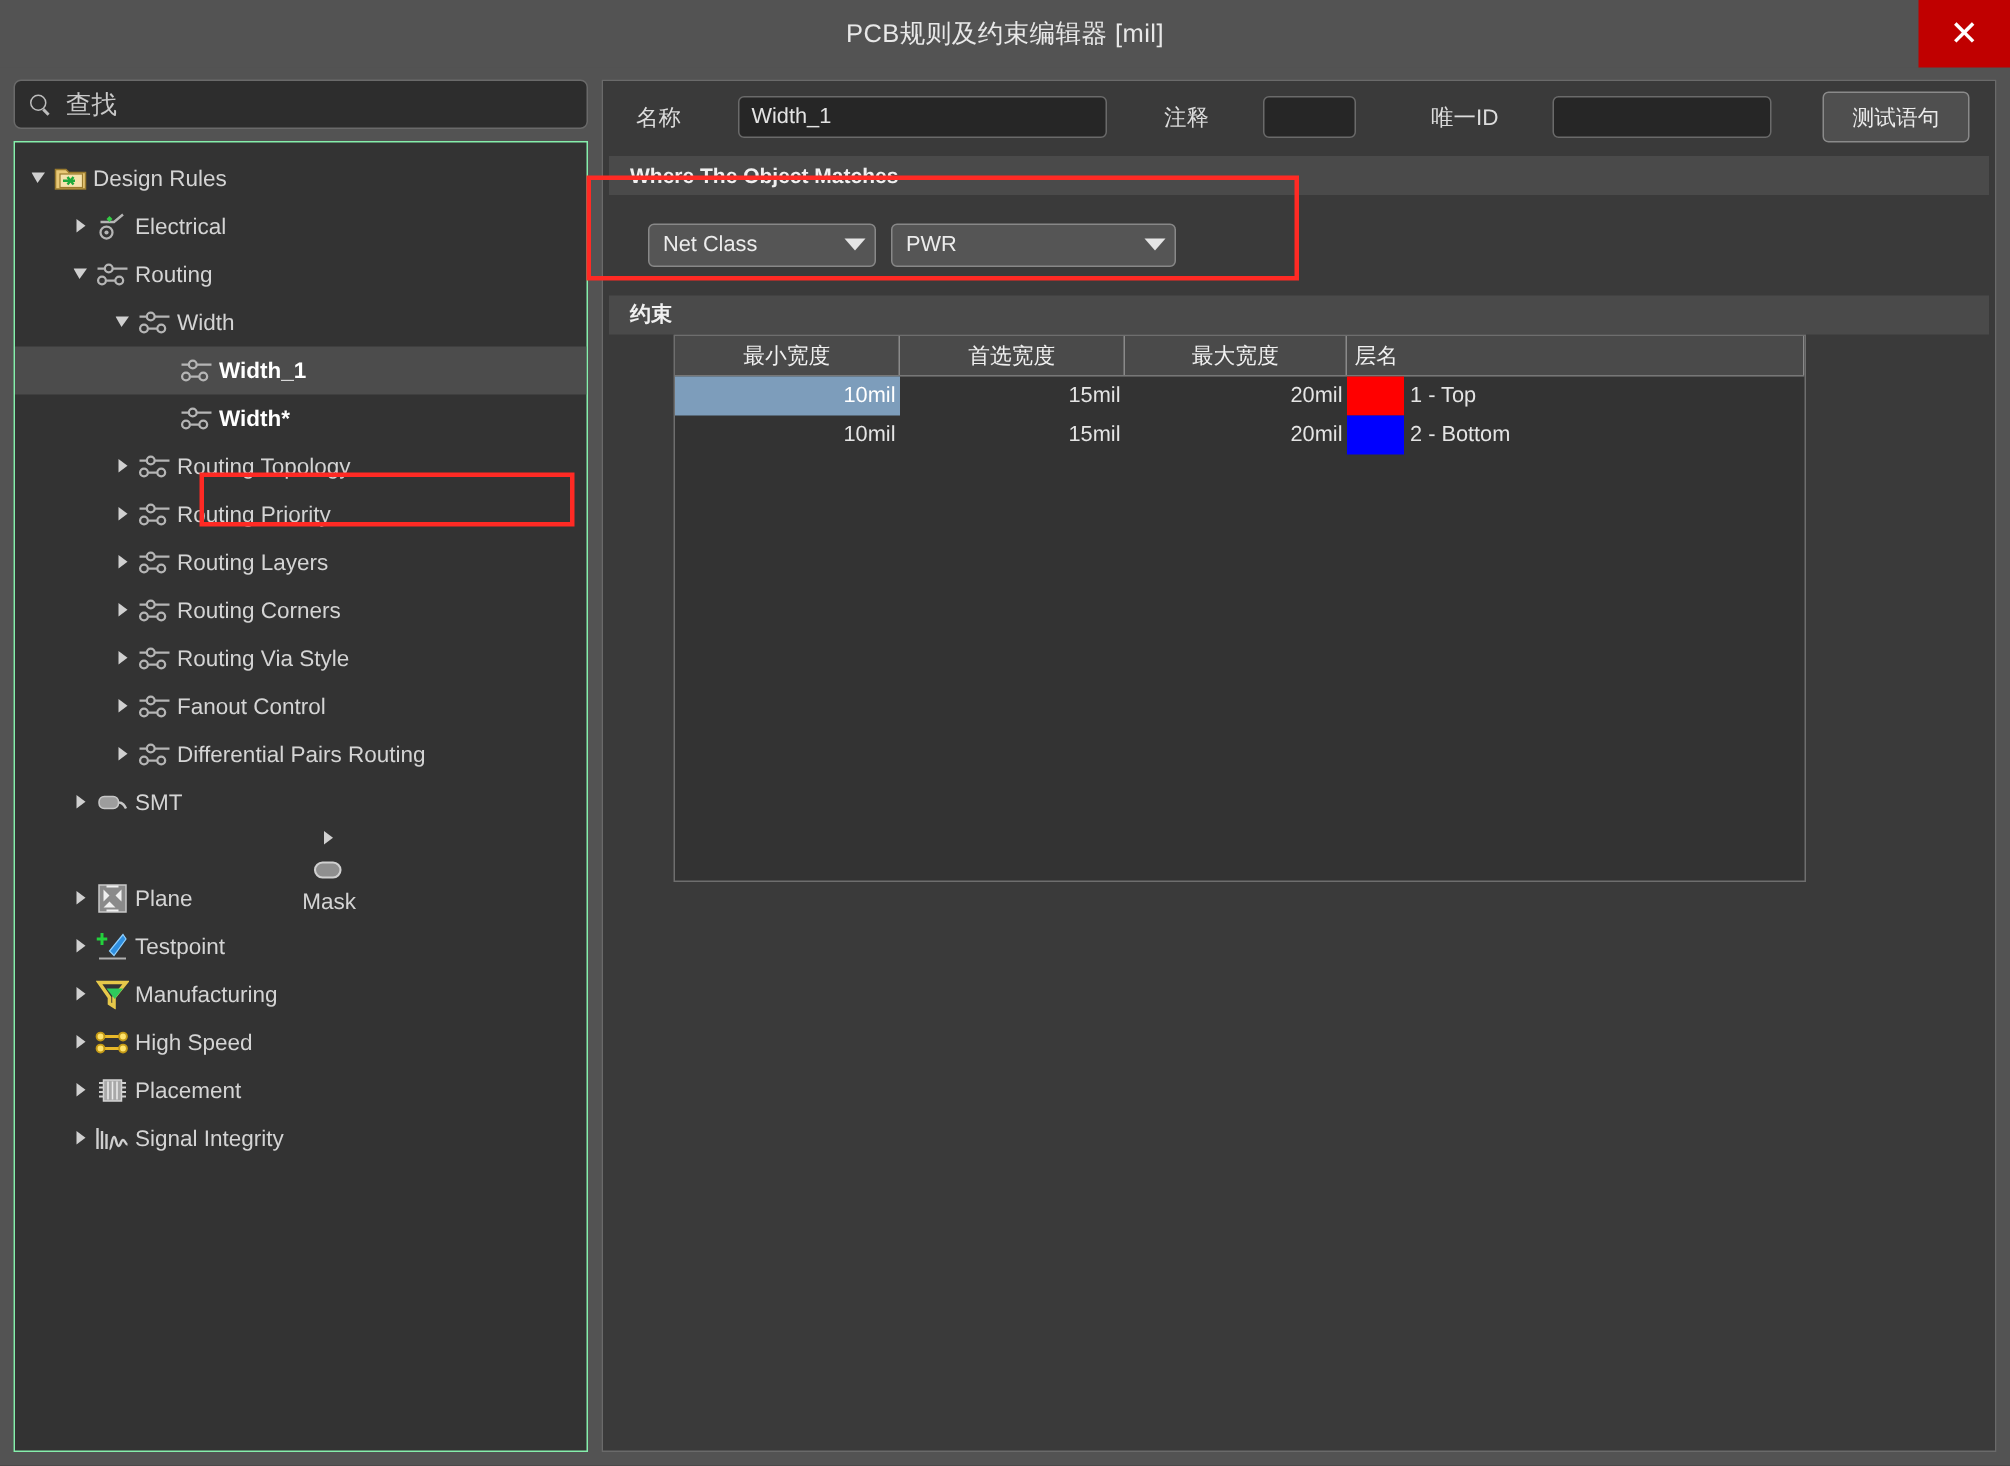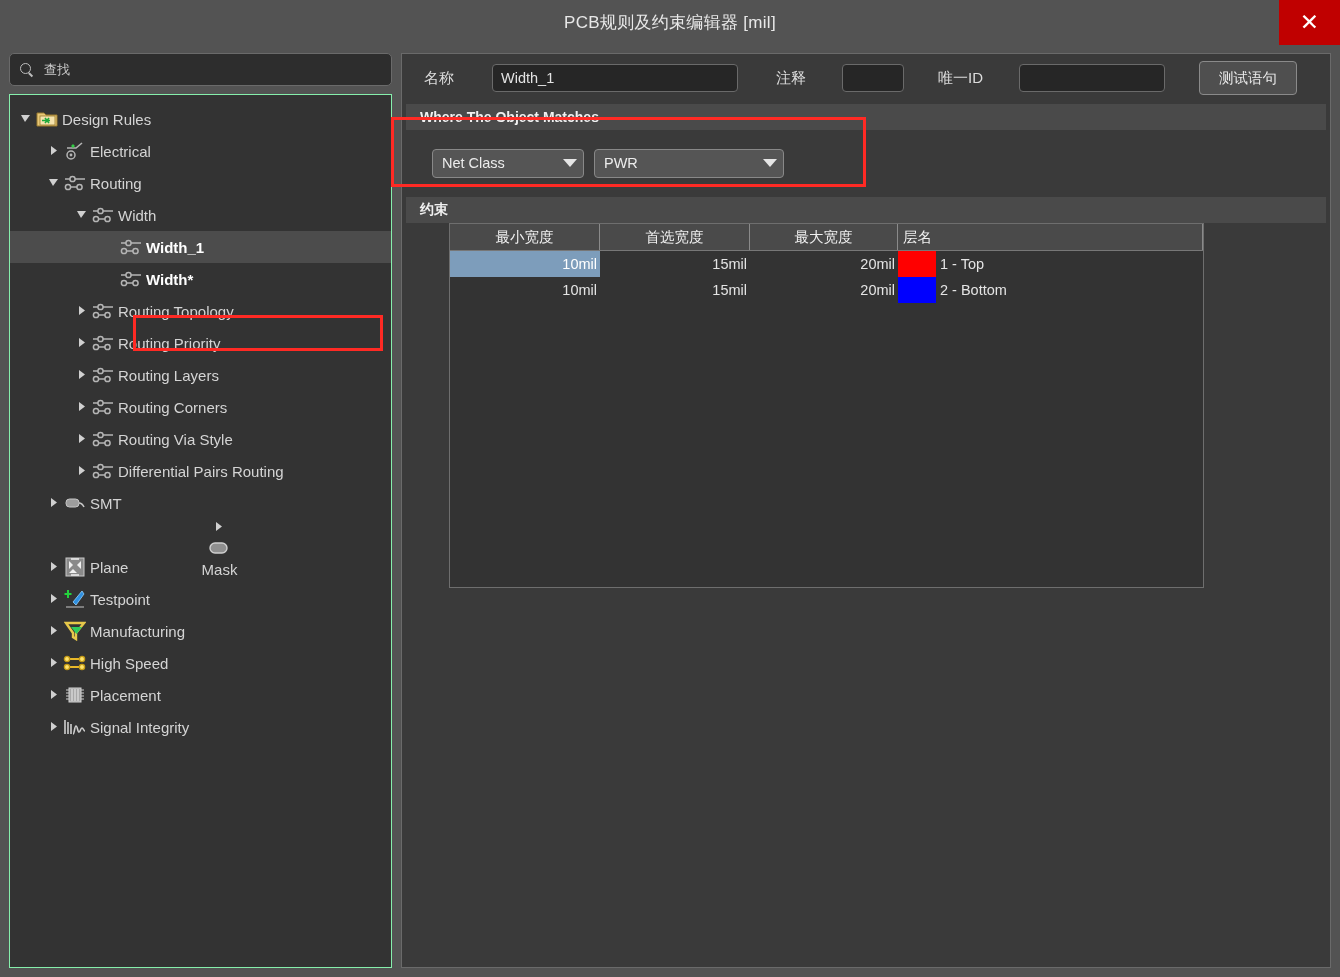--- a/index.html
+++ b/index.html
@@ -104,21 +104,21 @@
   #search-icon::after {
     content: "";
     position: absolute;
     left: 9px; top: 9px;
     width: 5px; height: 1.6px;
     background: #bdbdbd;
     transform: rotate(45deg);
     transform-origin: left center;
   }
   #search-placeholder {
-    font-size: 13px;
+    font-size: 17px;
     color: #c9c9c9;
   }
   #tree-panel {
     flex: 1 1 auto;
     background: #333333;
     border: 1px solid #86efac;
     overflow: hidden;
     padding-top: 8px;
     position: relative;
   }
@@ -681,20 +681,37 @@
               </span>
               <span class="ticon">
                 <svg width="24" height="18" viewBox="0 0 24 18">
         <path d="M2 5h5M12 5h10" stroke="#b5b5b5" stroke-width="1.5" fill="none"></path>
         <circle cx="9.5" cy="5" r="2.6" fill="none" stroke="#b5b5b5" stroke-width="1.5"></circle>
         <path d="M8 13h6" stroke="#b5b5b5" stroke-width="1.5"></path>
         <circle cx="5" cy="13" r="2.6" fill="none" stroke="#b5b5b5" stroke-width="1.5"></circle>
         <circle cx="16.5" cy="13" r="2.6" fill="none" stroke="#b5b5b5" stroke-width="1.5"></circle>
       </svg>
               </span>
+              <span class="tlabel">Fanout Control</span>
+            </div>
+            <div class="tree-row" style="padding-left: 64px;">
+              <span class="twisty">
+                <svg width="10" height="10" viewBox="0 0 10 10">
+                  <path d="M2 0v9l6-4.5z" fill="#d0d0d0"></path>
+                </svg>
+              </span>
+              <span class="ticon">
+                <svg width="24" height="18" viewBox="0 0 24 18">
+        <path d="M2 5h5M12 5h10" stroke="#b5b5b5" stroke-width="1.5" fill="none"></path>
+        <circle cx="9.5" cy="5" r="2.6" fill="none" stroke="#b5b5b5" stroke-width="1.5"></circle>
+        <path d="M8 13h6" stroke="#b5b5b5" stroke-width="1.5"></path>
+        <circle cx="5" cy="13" r="2.6" fill="none" stroke="#b5b5b5" stroke-width="1.5"></circle>
+        <circle cx="16.5" cy="13" r="2.6" fill="none" stroke="#b5b5b5" stroke-width="1.5"></circle>
+      </svg>
+              </span>
               <span class="tlabel">Differential Pairs Routing</span>
             </div>
             <div class="tree-row" style="padding-left: 36px;">
               <span class="twisty">
                 <svg width="10" height="10" viewBox="0 0 10 10">
                   <path d="M2 0v9l6-4.5z" fill="#d0d0d0"></path>
                 </svg>
               </span>
               <span class="ticon">
                 <svg width="22" height="16" viewBox="0 0 22 16">
@@ -812,21 +829,21 @@
       </div>
     </div>
 
     <div id="right-panel">
 
       <div id="name-row">
         <span class="fld-label">名称</span>
         <div class="text-input" id="name-input">Width_1</div>
         <span class="fld-label" style="margin-left:22px;">注释</span>
         <div class="text-input" id="comment-input"></div>
-        <span class="fld-label" style="margin-left:18px;">唯一ID</span>
+        <span class="fld-label" style="margin-left:34px;">唯一ID</span>
         <div class="text-input" id="uid-input"></div>
         <div class="push-button" id="test-stmt-button">测试语句</div>
       </div>
 
       <div class="section-header" id="where-header">Where The Object Matches</div>
 
       <div id="match-row">
         <div class="combo" id="netclass-combo">
           <span>Net Class</span>
           <span class="caret"></span>

